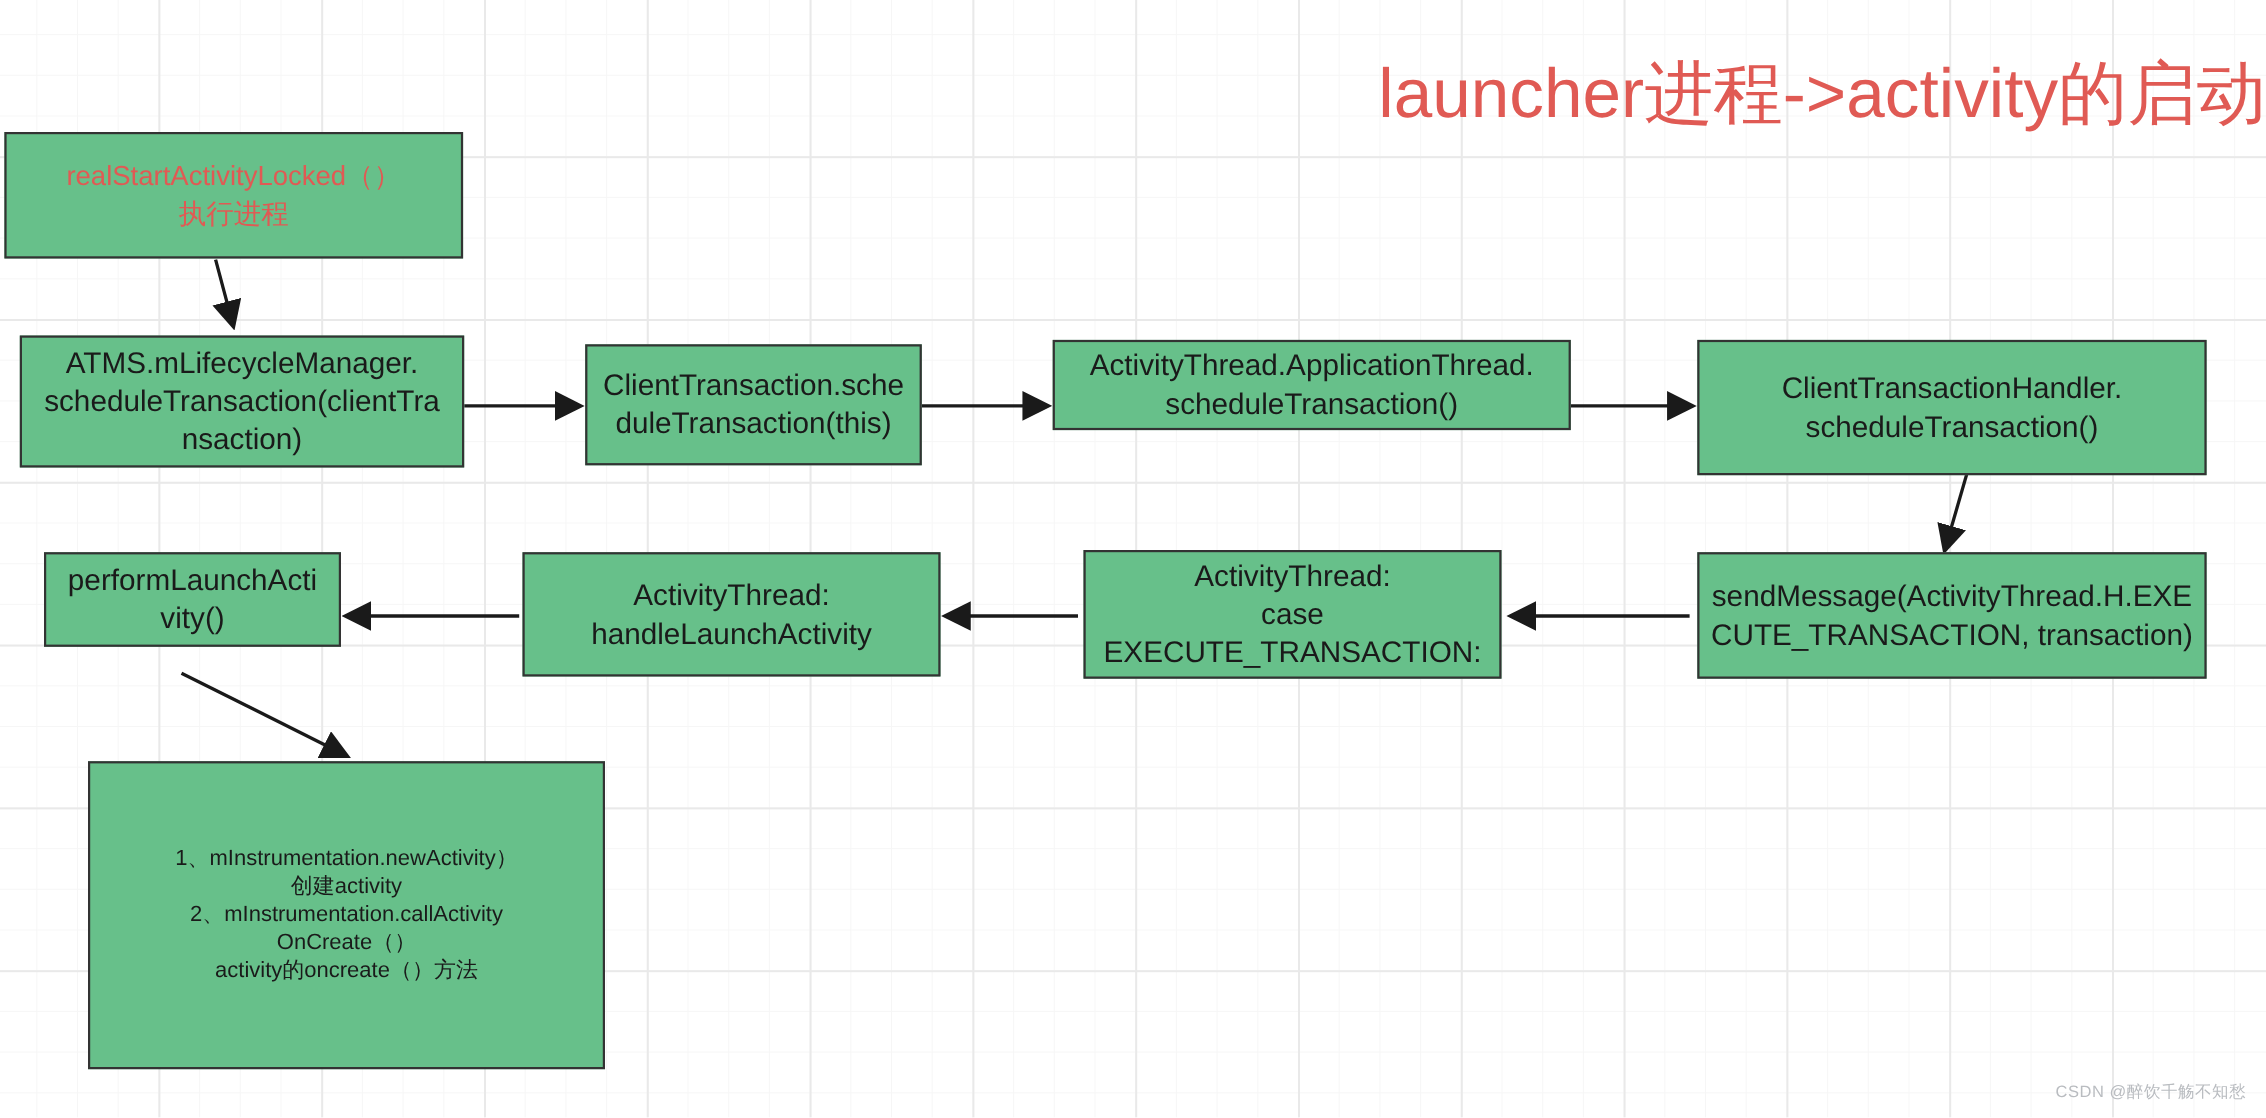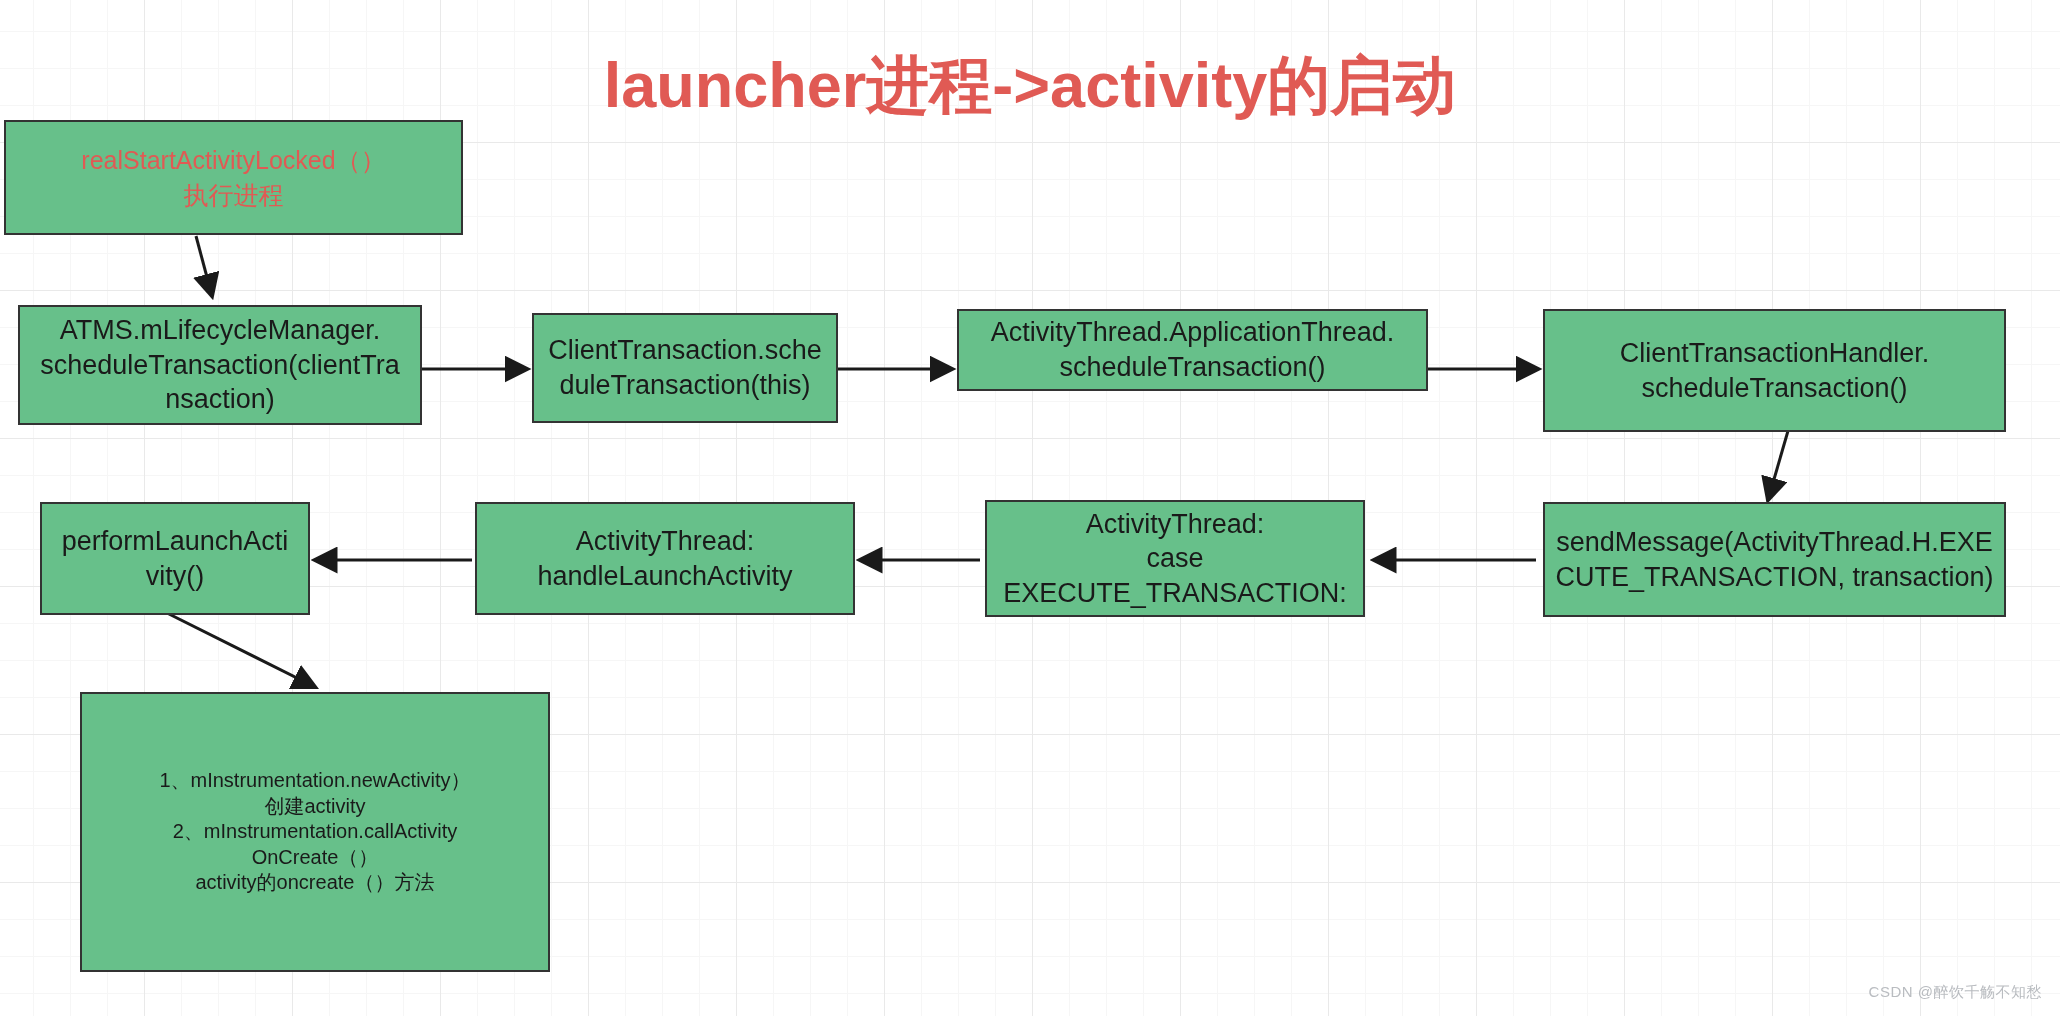--- a/index.html
+++ b/index.html
@@ -29,24 +29,24 @@
       37px 37px;
     background-position: -4px -6px, -4px -6px, -4px -6px, -4px -6px;
   }
 
   
   .diagram-title {
     position: absolute;
     left: 0;
     top: 52px;
     width: 2060px;
-    text-align: center;
+    text-align: right;
     font-size: 63px;
     line-height: 1.05;
-    font-weight: 700;
+    font-weight: 400;
     color: #e05a54;
     letter-spacing: 0px;
     white-space: nowrap;
   }
 
   
   .node {
     position: absolute;
     box-sizing: border-box;
     background: #67c08a;
@@ -135,21 +135,21 @@
 
     <g>
       <line x1="472" y1="560" x2="315" y2="560" stroke="#1a1a1a" stroke-width="3" marker-end="url(#arrowR)"></line>
     </g>
 
     <g>
       <line x1="165" y1="612" x2="315" y2="687" stroke="#1a1a1a" stroke-width="3" marker-end="url(#arrowR)"></line>
     </g>
   </svg>
 
-  <div class="node accent-text" style="left:4px; top:120px; width:459px; height:115px;">realStartActivityLocked（）
+  <div class="node accent-text" style="left:4px; top:120px; width:417px; height:115px;">realStartActivityLocked（）
 执行进程</div>
 
   <div class="node" style="left:532px; top:313px; width:306px; height:110px;">ClientTransaction.sche
 duleTransaction(this)</div>
 
   <div class="node" style="left:18px; top:305px; width:404px; height:120px;">ATMS.mLifecycleManager.
 scheduleTransaction(clientTra
 nsaction)</div>
 
   <div class="node" style="left:957px; top:309px; width:471px; height:82px;">ActivityThread.ApplicationThread.
@@ -161,21 +161,21 @@
   <div class="node" style="left:1543px; top:502px; width:463px; height:115px;">sendMessage(ActivityThread.H.EXE
 CUTE_TRANSACTION, transaction)</div>
 
   <div class="node" style="left:985px; top:500px; width:380px; height:117px;">ActivityThread:
 case
 EXECUTE_TRANSACTION:</div>
 
   <div class="node" style="left:475px; top:502px; width:380px; height:113px;">ActivityThread:
 handleLaunchActivity</div>
 
-  <div class="node" style="left:40px; top:502px; width:270px; height:113px;">performLaunchActi
+  <div class="node" style="left:40px; top:502px; width:270px; height:86px;">performLaunchActi
 vity()</div>
 
   <div class="node small" style="left:80px; top:692px; width:470px; height:280px;">1、mInstrumentation.newActivity）
 创建activity
 2、mInstrumentation.callActivity
 OnCreate（）
 activity的oncreate（）方法</div>
 
   <div class="watermark">CSDN @醉饮千觞不知愁</div>
 

